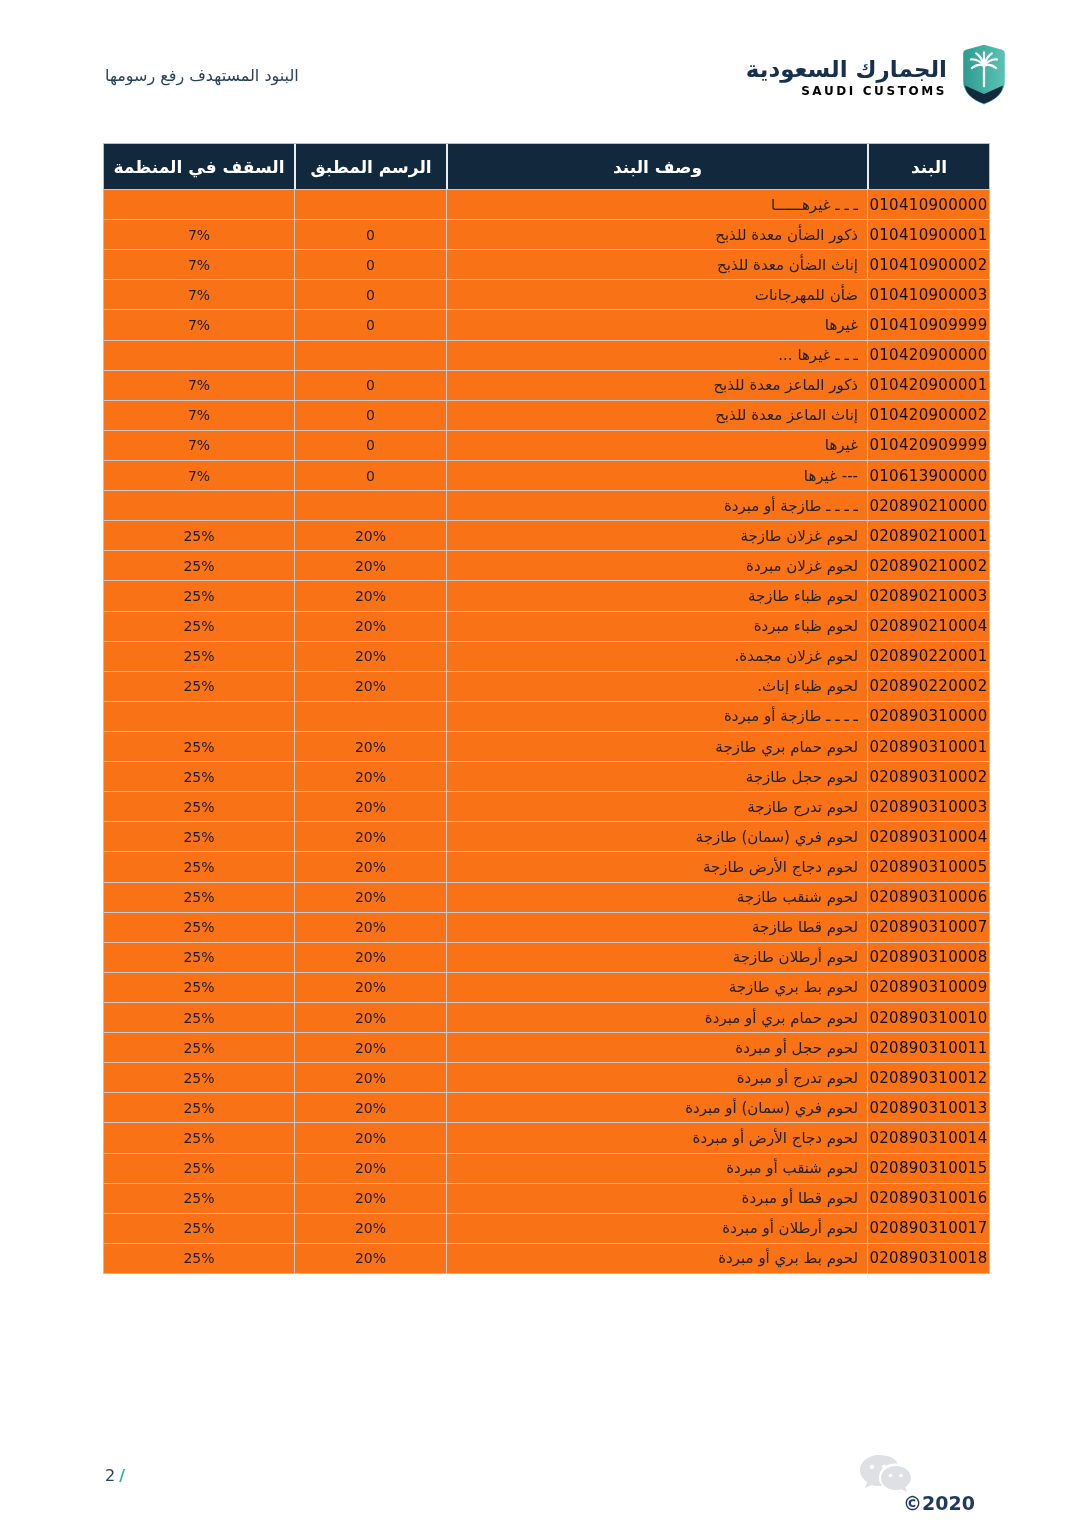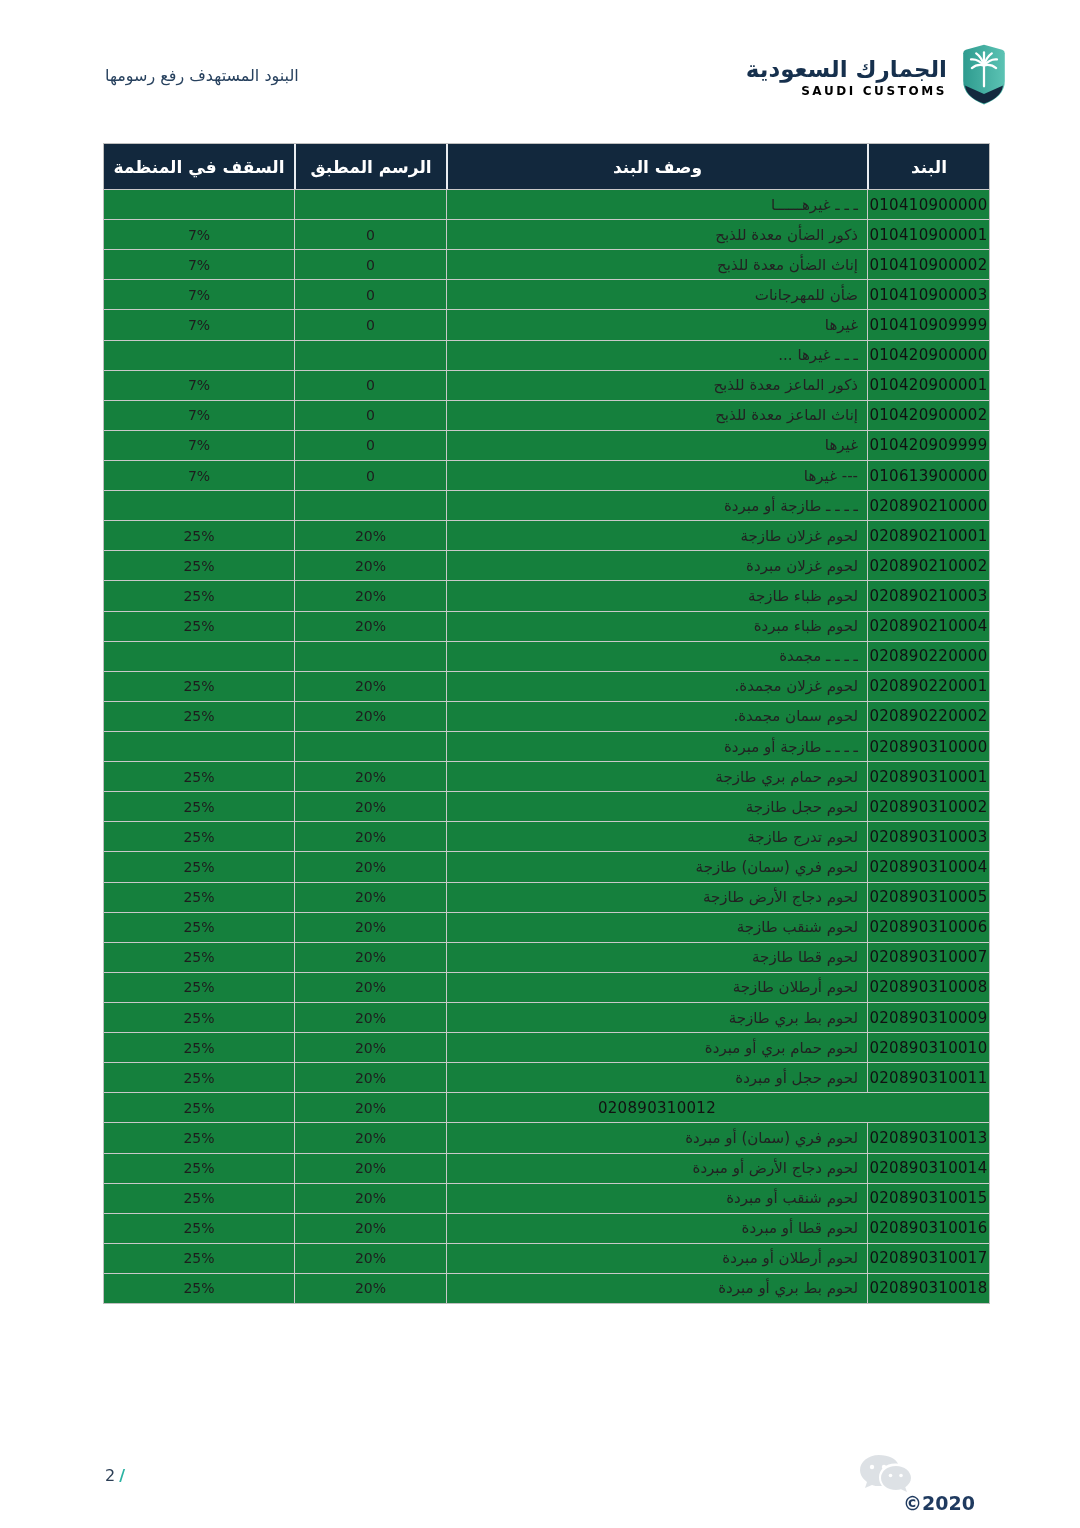--- a/index.html
+++ b/index.html
@@ -19,21 +19,21 @@
     position:absolute; top:42px; right:70px;
     display:flex; flex-direction:row; align-items:center; gap:11px;
   }
   .logo-text { text-align:right; }
   .logo-ar { font-size:23px; font-weight:bold; color:#16304d; line-height:1.15; direction:rtl; }
   .logo-en { font-size:12px; font-weight:600; letter-spacing:2.6px; color:#000000; margin-top:2px; }
 
   
   .tariff-table {
     position:absolute; left:103px; top:143px; width:887px;
-    border:1px solid #bfbfbf; box-sizing:border-box; background:#15803d;
+    border:1px solid #bfbfbf; box-sizing:border-box; background:#f97316;
   }
   .thead {
     display:grid; grid-template-columns:190px 152px 421px 1fr;
     background:#12283d; height:45px;
   }
   .th {
     color:#ffffff; font-size:17px; font-weight:bold; direction:rtl;
     display:flex; align-items:center; justify-content:center;
   }
   .th + .th { border-left:2px solid #e9edf1; }
@@ -197,35 +197,29 @@
           <div class="cell c-desc" dir="rtl">لحوم ظباء طازجة</div>
           <div class="cell c-code">020890210003</div>
         </div>
         <div class="trow">
           <div class="cell c-ceiling">25%</div>
           <div class="cell c-applied">20%</div>
           <div class="cell c-desc" dir="rtl">لحوم ظباء مبردة</div>
           <div class="cell c-code">020890210004</div>
         </div>
         <div class="trow">
-          <div class="cell c-ceiling"></div>
-          <div class="cell c-applied"></div>
-          <div class="cell c-desc" dir="rtl">ـ ـ ـ ـ مجمدة</div>
-          <div class="cell c-code">020890220000</div>
-        </div>
-        <div class="trow">
           <div class="cell c-ceiling">25%</div>
           <div class="cell c-applied">20%</div>
           <div class="cell c-desc" dir="rtl">لحوم غزلان مجمدة.</div>
           <div class="cell c-code">020890220001</div>
         </div>
         <div class="trow">
           <div class="cell c-ceiling">25%</div>
           <div class="cell c-applied">20%</div>
-          <div class="cell c-desc" dir="rtl">لحوم سمان مجمدة.</div>
+          <div class="cell c-desc" dir="rtl">لحوم ظباء إناث.</div>
           <div class="cell c-code">020890220002</div>
         </div>
         <div class="trow">
           <div class="cell c-ceiling"></div>
           <div class="cell c-applied"></div>
           <div class="cell c-desc" dir="rtl">ـ ـ ـ ـ طازجة أو مبردة</div>
           <div class="cell c-code">020890310000</div>
         </div>
         <div class="trow">
           <div class="cell c-ceiling">25%</div>
@@ -289,20 +283,21 @@
         </div>
         <div class="trow">
           <div class="cell c-ceiling">25%</div>
           <div class="cell c-applied">20%</div>
           <div class="cell c-desc" dir="rtl">لحوم حجل أو مبردة</div>
           <div class="cell c-code">020890310011</div>
         </div>
         <div class="trow">
           <div class="cell c-ceiling">25%</div>
           <div class="cell c-applied">20%</div>
+          <div class="cell c-desc" dir="rtl">لحوم تدرج أو مبردة</div>
           <div class="cell c-code">020890310012</div>
         </div>
         <div class="trow">
           <div class="cell c-ceiling">25%</div>
           <div class="cell c-applied">20%</div>
           <div class="cell c-desc" dir="rtl">لحوم فري (سمان) أو مبردة</div>
           <div class="cell c-code">020890310013</div>
         </div>
         <div class="trow">
           <div class="cell c-ceiling">25%</div>

